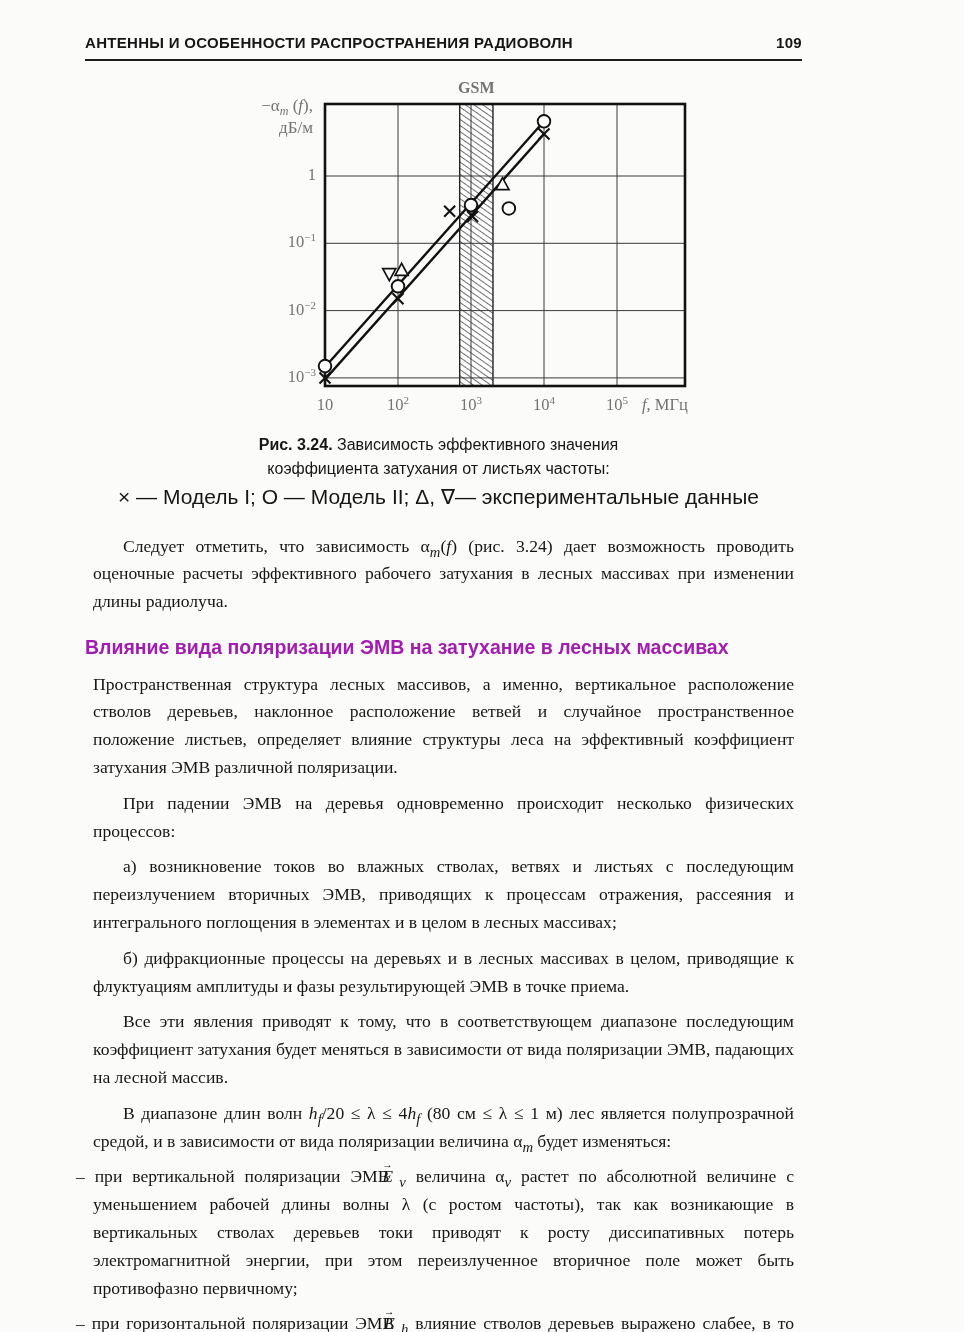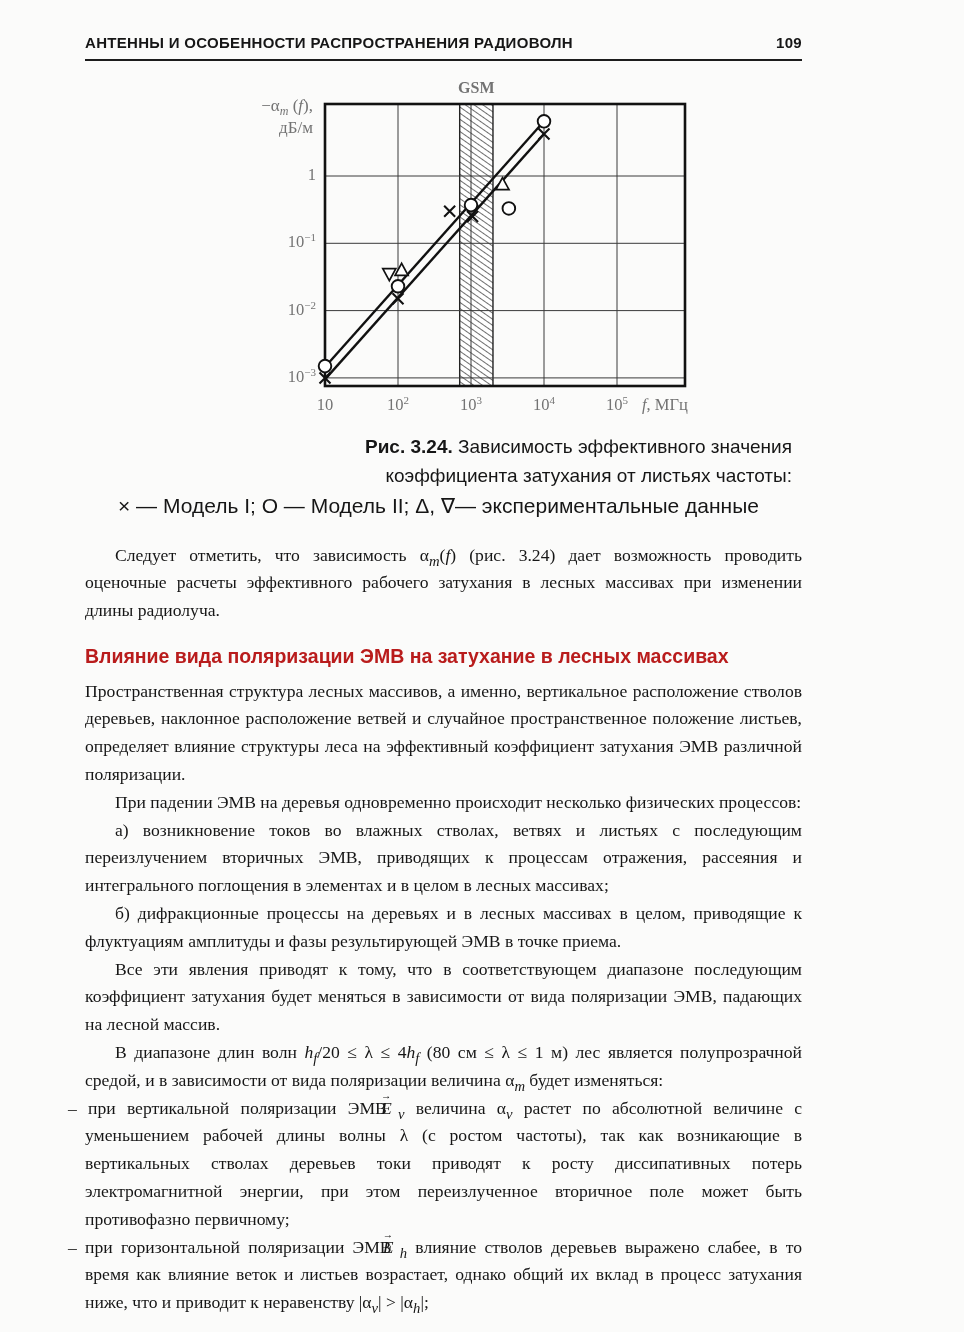--- a/index.html
+++ b/index.html
@@ -17,29 +17,29 @@
   
   .fig{position:relative;width:515px;height:348px;margin:20px 0 4px 145px;}
   .chart-label{position:absolute;font-family:Liberation Serif, serif;
                font-size:16.5px;color:#737373;white-space:nowrap;}
   .chart-label sup{font-size:11px;}
   .chart-label sub{font-size:12px;}
 
   
   .caption{font-family:"Liberation Sans",sans-serif;text-align:center;
            margin:2px 10px 20px 0;line-height:1.5;}
-  .caption .c1,.caption .c2{font-size:19px;text-align:right;}
+  .caption .c1,.caption .c2{font-size:16px;}
   .caption .c3{font-size:21px;}
 
   
   .bodytext{font-size:17.6px;line-height:1.58;text-align:justify;}
-  .bodytext p{margin:0;}
+  .bodytext p{margin:8px;}
   p.indent{text-indent:30px;}
   h2.sect{font-family:"Liberation Sans",sans-serif;font-size:19.5px;
-          margin:16px 0 6px 0;color:#b91c1c;}
+          margin:16px 0 6px 0;color:#a21caf;}
   .dash-item{margin-left:50px;text-indent:-17px;}
   sub,sup{line-height:0;}
   .vec{position:relative;display:inline-block;}
   .vec::after{content:"\2192";position:absolute;left:58%;top:-0.62em;
               font-size:0.58em;transform:translateX(-50%);}
 </style>
 </head>
 <body>
 
 <div class="page">

